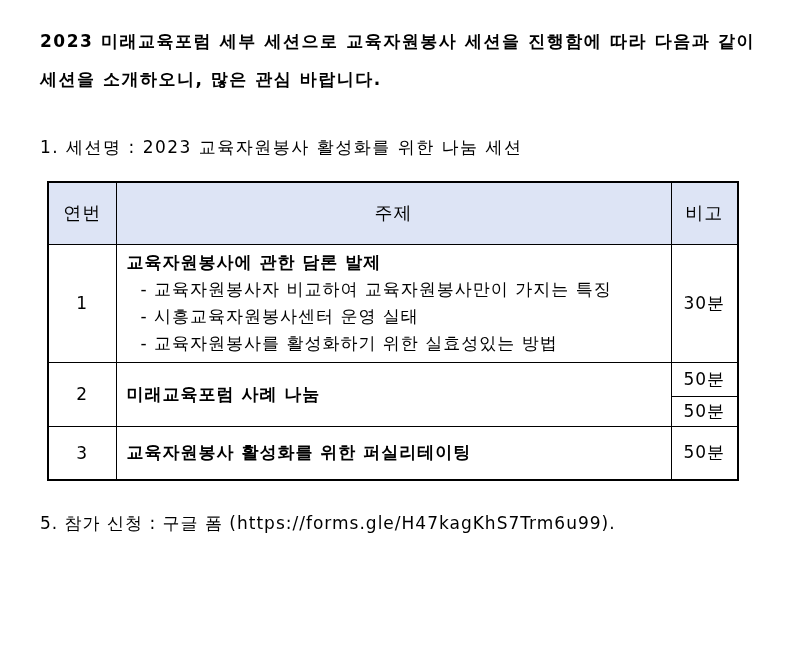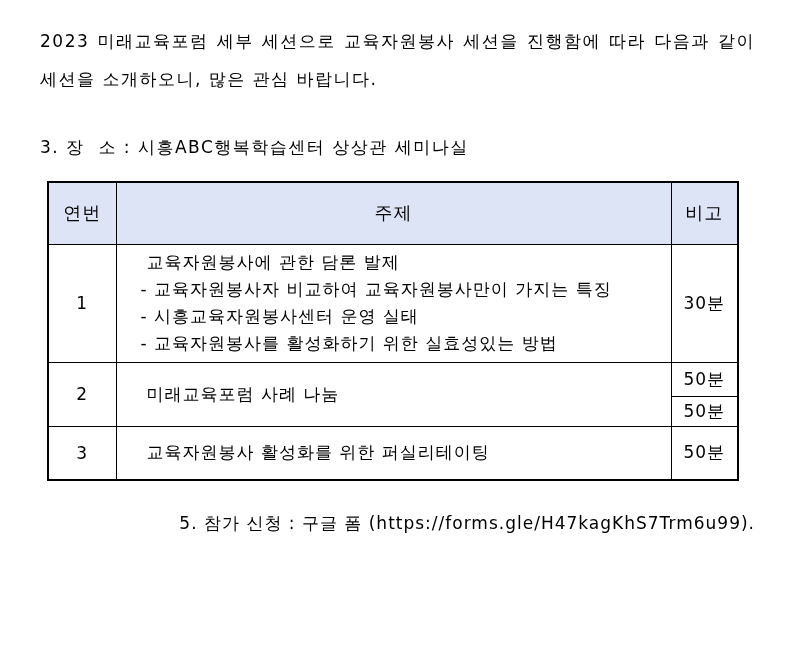--- a/index.html
+++ b/index.html
@@ -9,20 +9,21 @@
     color: #000000;
     font-size: 17px;
   }
   .page { padding: 22px 38px 0 40px; }
 
   .intro {
     line-height: 38px;
     letter-spacing: 1.5px;
     text-align: justify;
     white-space: pre-wrap;
+    font-weight: bold;
   }
 
   .info-list {
     list-style: none;
     margin-top: 33px;
   }
   .info-list li {
     line-height: 33px;
     letter-spacing: 1.5px;
     white-space: pre-wrap;
@@ -45,40 +46,39 @@
     letter-spacing: 1px;
   }
   table.schedule thead tr { height: 62px; background: #dde4f5; }
   table.schedule th { text-align: center; font-size: 18px; }
   tr.row-1 { height: 118px; }
   tr.row-2a { height: 34px; }
   tr.row-2b { height: 30px; }
   tr.row-3 { height: 54px; }
   td.c { text-align: center; vertical-align: middle; }
   td.topic { padding-left: 10px; vertical-align: middle; }
-  td.topic .title { font-weight: normal; line-height: 27px; margin-left: 20px; }
+  td.topic .title { font-weight: bold; line-height: 27px; }
   td.topic .detail { line-height: 27px; padding-left: 14px; white-space: pre-wrap; }
 
   .footer-line {
     margin-top: 26px;
     line-height: 33px;
     letter-spacing: 1px;
     white-space: pre-wrap;
-    text-align: right;
   }
 </style>
 </head>
 <body>
 
 <div class="page">
 
   <p class="intro">2023 미래교육포럼 세부 세션으로 교육자원봉사 세션을 진행함에 따라 다음과 같이 세션을 소개하오니, 많은 관심 바랍니다.</p>
 
   <ul class="info-list">
-    <li>3. 장  소 : 시흥ABC행복학습센터 상상관 세미나실</li>
+    <li>1. 세션명 : 2023 교육자원봉사 활성화를 위한 나눔 세션</li>
   </ul>
 
   <table class="schedule">
     <colgroup>
       <col class="col-no">
       <col class="col-topic">
       <col class="col-note">
     </colgroup>
     <thead>
       <tr>

